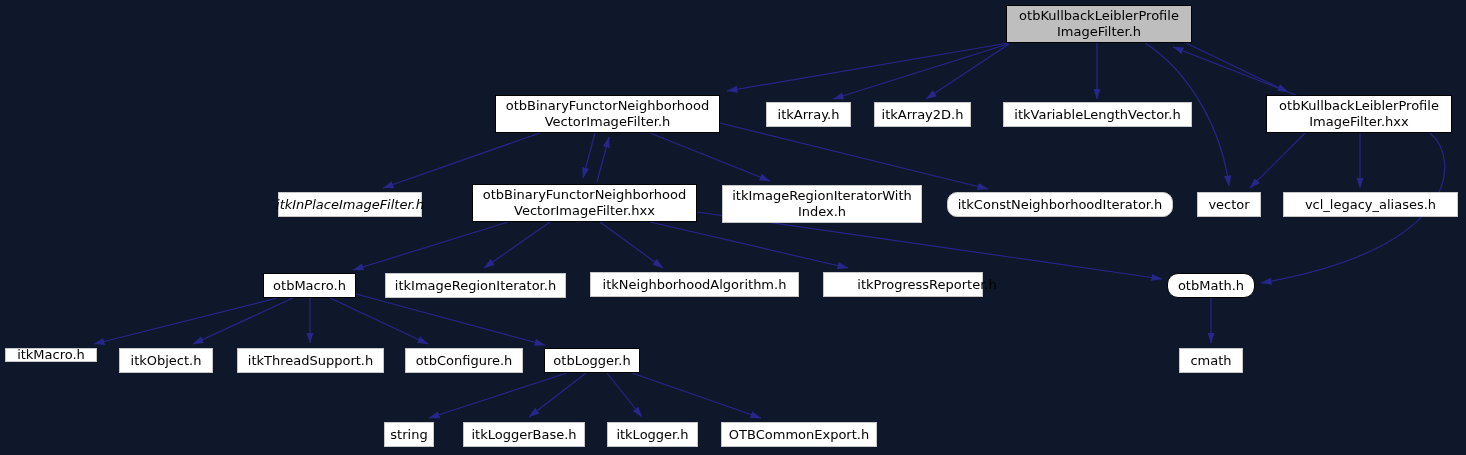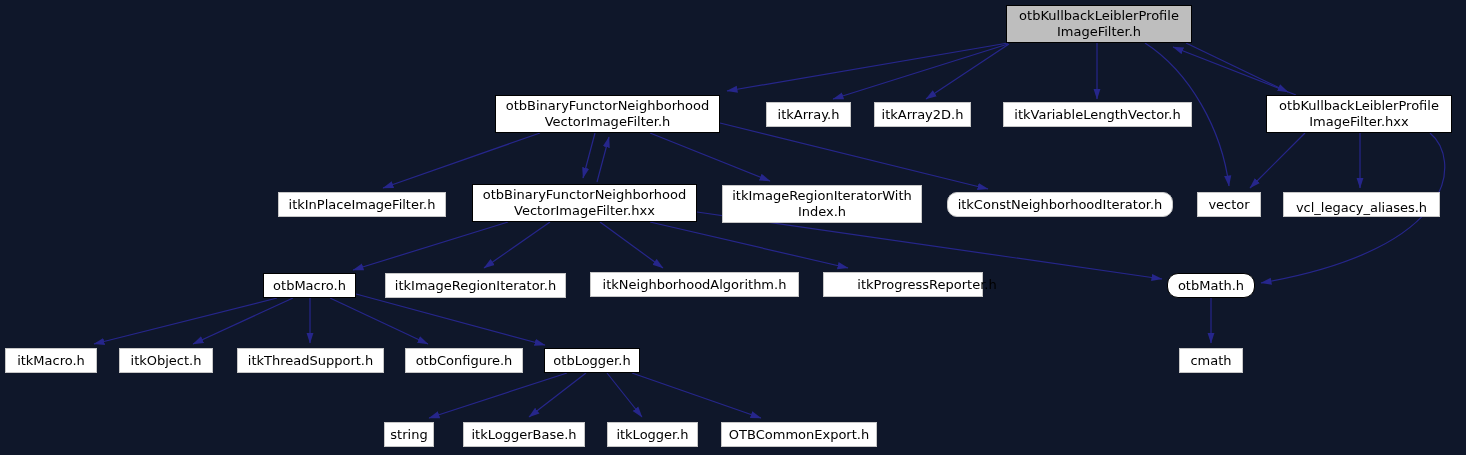--- a/index.html
+++ b/index.html
@@ -84,21 +84,21 @@
 
   <div class="node" style="left:1003px;top:102px;width:189px;height:25px;">
     <span>itkVariableLengthVector.h</span>
   </div>
 
   <div class="node linked" style="left:1266px;top:95px;width:186px;height:38px;">
     <span>otbKullbackLeiblerProfile</span>
     <span>ImageFilter.hxx</span>
   </div>
 
-  <div class="node" style="left:278px;top:192px;width:168px;height:25px;">
+  <div class="node" style="left:278px;top:192px;width:144px;height:25px;font-style:italic;">
     <span>itkInPlaceImageFilter.h</span>
   </div>
 
   <div class="node linked" style="left:472px;top:184px;width:225px;height:38px;">
     <span>otbBinaryFunctorNeighborhood</span>
     <span>VectorImageFilter.hxx</span>
   </div>
 
   <div class="node" style="left:722px;top:185px;width:200px;height:38px;align-items:center;">
     <span>itkImageRegionIteratorWith</span>
@@ -106,21 +106,21 @@
   </div>
 
   <div class="node" style="left:947px;top:192px;width:226px;height:25px;border-radius:10px;">
     <span>itkConstNeighborhoodIterator.h</span>
   </div>
 
   <div class="node" style="left:1197px;top:192px;width:64px;height:25px;">
     <span>vector</span>
   </div>
 
-  <div class="node" style="left:1283px;top:192px;width:157px;height:25px;justify-content:flex-end;">
+  <div class="node" style="left:1283px;top:192px;width:175px;height:25px;">
     <span>vcl_legacy_aliases.h</span>
   </div>
 
   <div class="node linked" style="left:263px;top:273px;width:93px;height:25px;">
     <span>otbMacro.h</span>
   </div>
 
   <div class="node" style="left:385px;top:273px;width:181px;height:25px;">
     <span>itkImageRegionIterator.h</span>
   </div>
@@ -130,21 +130,21 @@
   </div>
 
   <div class="node" style="left:823px;top:272px;width:160px;height:25px;padding-left:48px;">
     <span>itkProgressReporter.h</span>
   </div>
 
   <div class="node linked" style="left:1167px;top:273px;width:88px;height:25px;border-radius:11px;">
     <span>otbMath.h</span>
   </div>
 
-  <div class="node" style="left:5px;top:348px;width:92px;height:25px;align-items:center;">
+  <div class="node" style="left:5px;top:348px;width:92px;height:14px;align-items:center;">
     <span>itkMacro.h</span>
   </div>
 
   <div class="node" style="left:119px;top:348px;width:94px;height:25px;">
     <span>itkObject.h</span>
   </div>
 
   <div class="node" style="left:237px;top:348px;width:147px;height:25px;justify-content:center;">
     <span>itkThreadSupport.h</span>
   </div>

